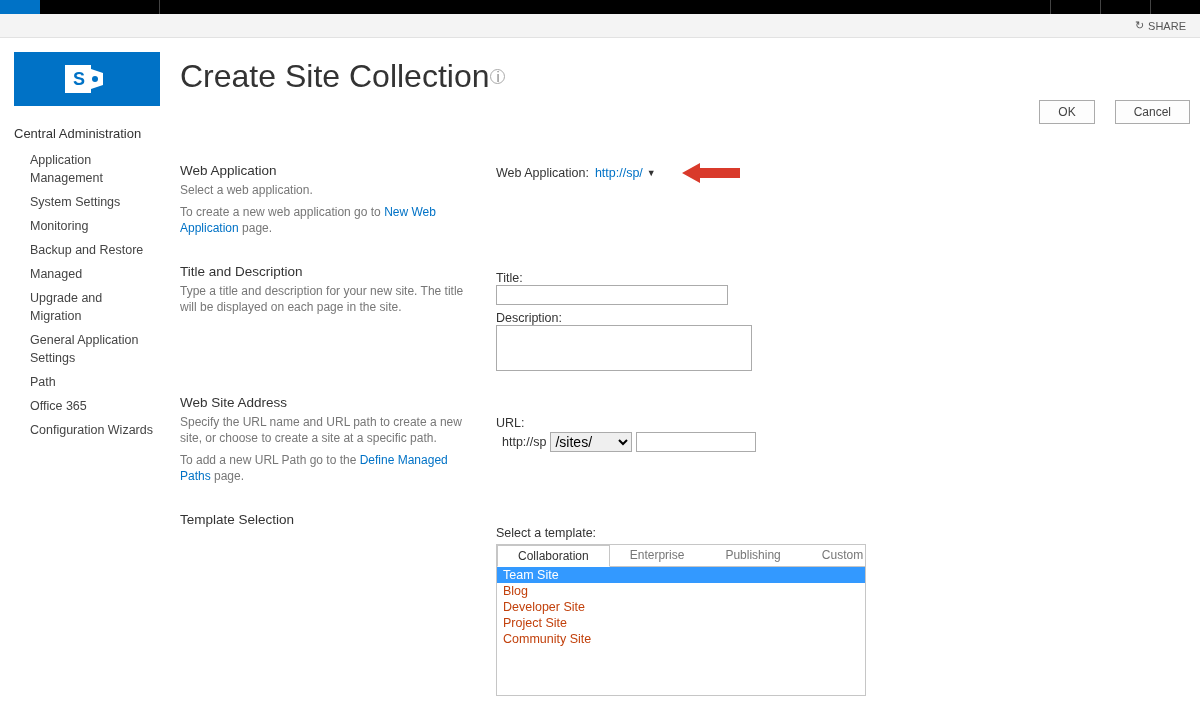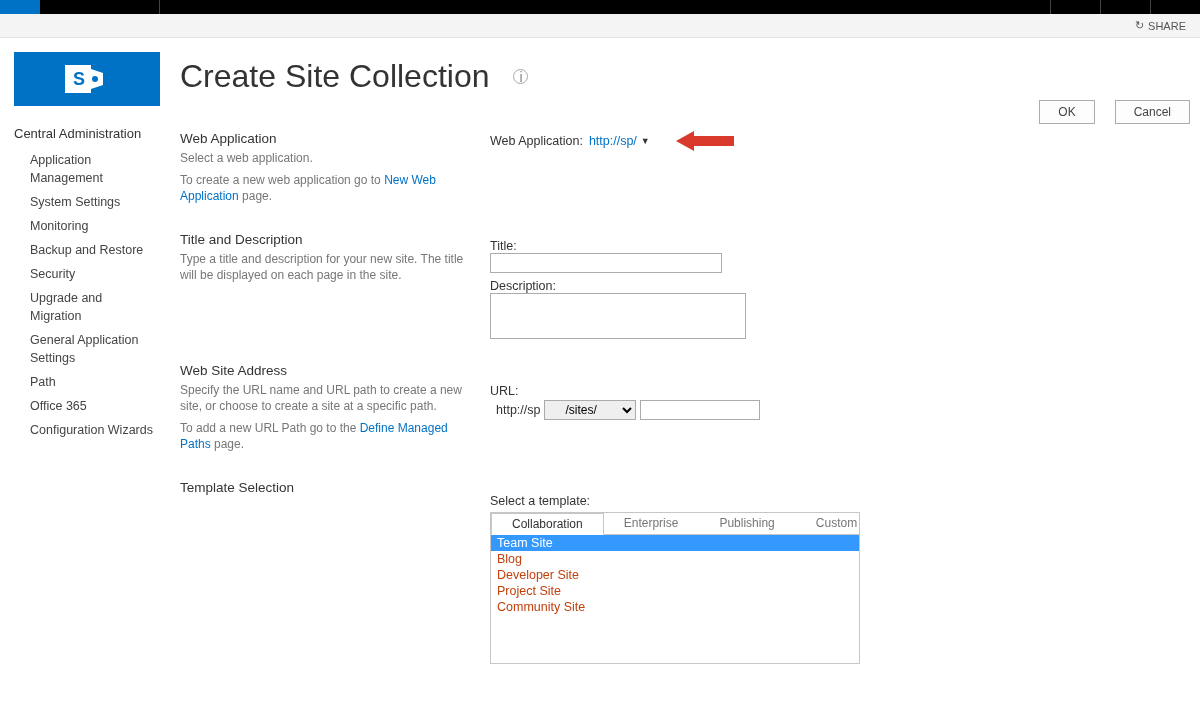--- a/index.html
+++ b/index.html
@@ -71,21 +71,21 @@
     position:relative;
   }
 
   h1.page-title {
     font-weight:200;
     font-size:32px;
     color:#333;
     margin: 6px 0 4px 0;
     display:flex;
     align-items:center;
-    gap:24px;
+    gap:1px;
     text-align:right;
   }
   h1.page-title .info-icon {
     font-size:14px; color:#888; border:1px solid #aaa; border-radius:50%;
     width:15px; height:15px; display:inline-flex; align-items:center;
     justify-content:center;
   }
 
   .actions {
     position:absolute;
@@ -95,23 +95,23 @@
   .btn {
     border:1px solid #ababab;
     background:#fdfdfd;
     color:#444;
     font-size:12px;
     padding:4px 18px;
     cursor:pointer;
   }
 
   .form-area {
-    margin-top: 36px;
-    display:flex;
-    gap:4px;
+    margin-top: 68px;
+    display:flex;
+    gap:10px;
   }
   .desc-col {
     width: 296px;
     flex:none;
     font-size:12px;
     color:#555;
   }
   .desc-col .sect { margin-bottom:28px; }
   .desc-col .sect h3 {
     font-weight:400; color:#333; font-size:13.5px; margin-bottom:4px;
@@ -150,23 +150,22 @@
   .txtarea {
     border:1px solid #ababab;
     width:256px; height:46px;
     font-size:12px;
     resize:none;
   }
 
   .url-row { display:flex; align-items:center; gap:4px; font-size:12.5px; margin-top:2px;}
   .url-prefix { color:#333; }
   select.sel {
-    border:1px solid #ababab; height:20px; font-size:12px;
-    width:92px;
-    padding-left:16px;
+    border:1px solid #ababab; height:20px; font-size:14px;
+    width:82px;
   }
   .txt.url-in { width:120px; }
 
   .tpl-block .lbl2 { display:block; margin-bottom:4px; }
   .tabs-wrap {
     border:1px solid #c6c6c6;
     width:370px;
   }
   .tabs {
     display:flex;
@@ -234,21 +233,21 @@
         <path d="M26 10 L38 14 L38 26 L26 30 Z" fill="#fff"></path>
         <circle cx="30" cy="20" r="3" fill="#0072c6"></circle>
       </svg>
     </div>
     <div class="side-title">Central Administration</div>
     <ul class="side-nav">
       <li>Application Management</li>
       <li>System Settings</li>
       <li>Monitoring</li>
       <li>Backup and Restore</li>
-      <li>Security</li>
+      <li>Managed</li>
       <li>Upgrade and Migration</li>
       <li>General Application Settings</li>
       <li>Path</li>
       <li>Office 365</li>
       <li>Configuration Wizards</li>
     </ul>
   </div>
 
   <div class="content-col">
     <h1 class="page-title">

